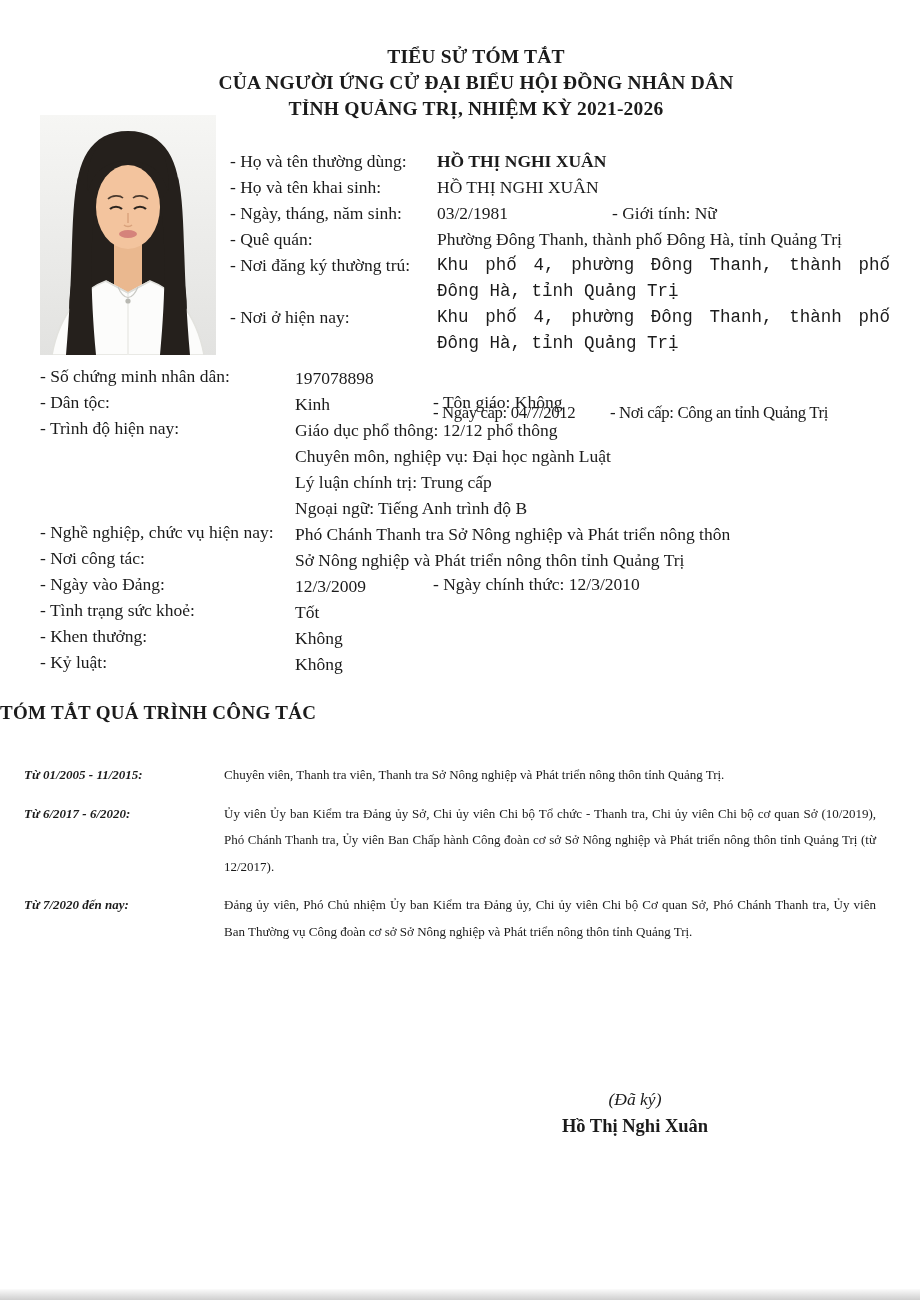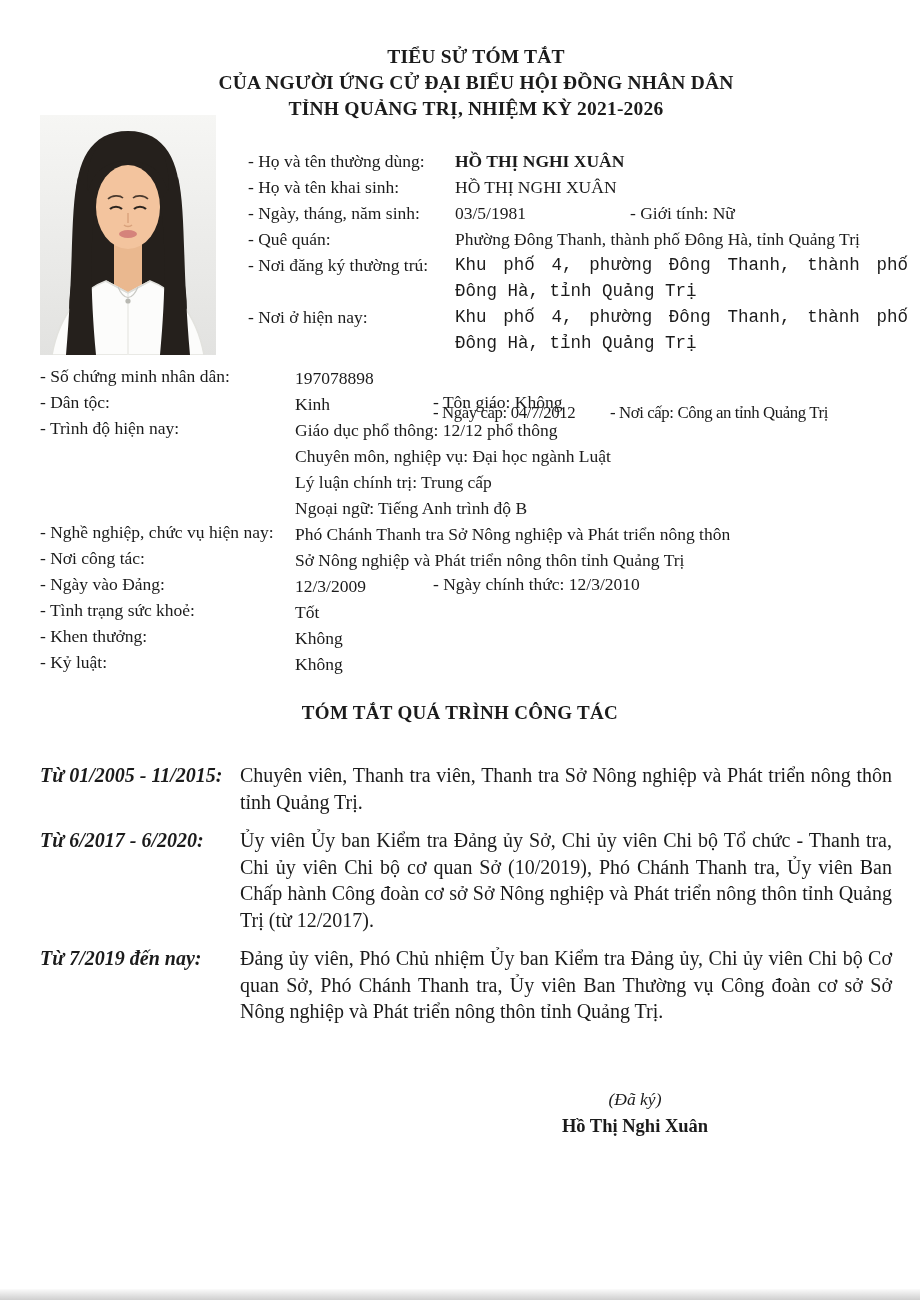--- a/index.html
+++ b/index.html
@@ -17,21 +17,21 @@
     text-align:center;font-weight:bold;font-size:19.5px;line-height:26px;
     letter-spacing:.2px;
     margin-left:16px;
   }
   
   .photo{
     position:absolute;left:40px;top:115px;width:176px;height:240px;
   }
   
   .tinfo{
-    position:absolute;left:248px;top:148px;width:660px;
+    position:absolute;left:230px;top:148px;width:660px;
     font-size:17.5px;line-height:26px;
   }
   .trow{display:flex;}
   .tlabel{flex:0 0 207px;}
   .tvalue{flex:1;}
   .tvalue.just{text-align:justify;font-family:Liberation Mono, monospace;}
   .bold{font-weight:bold;}
   .rel{position:relative;}
   .gender{position:absolute;left:175px;top:0;}
   
@@ -41,27 +41,27 @@
   }
   .lrow{position:relative;height:26px;}
   .l-label{position:absolute;left:0;top:0;white-space:nowrap;}
   .l-value{position:absolute;left:255px;top:2px;white-space:nowrap;}
   .l-mid{position:absolute;left:393px;top:0;white-space:nowrap;}
   .l-right{position:absolute;left:570px;top:0;white-space:nowrap;}
   .cond{letter-spacing:-0.4px;font-size:16.8px;margin-top:37px;}
   
   .section-heading{
     position:absolute;top:700px;left:0;width:920px;
-    text-align:center;font-weight:bold;font-size:19px;line-height:26px;
+    text-align:left;font-weight:bold;font-size:19px;line-height:26px;
     letter-spacing:.3px;
   }
   
   .career{
-    position:absolute;left:40px;top:762px;width:852px;
-    font-size:20px;line-height:26.5px;
+    position:absolute;left:24px;top:762px;width:852px;
+    font-size:13px;line-height:26.5px;
   }
   .crow{display:flex;margin-bottom:12px;}
   .cperiod{flex:0 0 200px;font-weight:bold;font-style:italic;}
   .cdetail{flex:1;text-align:justify;}
   
   .signature{
     position:absolute;left:380px;top:1086px;width:510px;
     text-align:center;font-size:17.5px;line-height:27px;
   }
   .sig-date,.sig-note{font-style:italic;}
@@ -125,21 +125,21 @@
       <span class="tlabel">- Họ và tên thường dùng:</span>
       <span class="tvalue bold">HỒ THỊ NGHI XUÂN</span>
     </div>
     <div class="trow">
       <span class="tlabel">- Họ và tên khai sinh:</span>
       <span class="tvalue">HỒ THỊ NGHI XUÂN</span>
     </div>
     <div class="trow">
       <span class="tlabel">- Ngày, tháng, năm sinh:</span>
       <span class="tvalue rel">
-        <span>03/5/1981</span>
+        <span>03/2/1981</span>
         <span class="gender">- Giới tính: Nữ</span>
       </span>
     </div>
     <div class="trow">
       <span class="tlabel">- Quê quán:</span>
       <span class="tvalue">Phường Đông Thanh, thành phố Đông Hà, tỉnh Quảng Trị</span>
     </div>
     <div class="trow">
       <span class="tlabel">- Nơi đăng ký thường trú:</span>
       <span class="tvalue just">Khu phố 4, phường Đông Thanh, thành phố Đông Hà, tỉnh Quảng Trị</span>
@@ -207,21 +207,21 @@
   <div class="career">
     <div class="crow">
       <span class="cperiod">Từ 01/2005 - 11/2015:</span>
       <span class="cdetail">Chuyên viên, Thanh tra viên, Thanh tra Sở Nông nghiệp và Phát triển nông thôn tỉnh Quảng Trị.</span>
     </div>
     <div class="crow">
       <span class="cperiod">Từ 6/2017  - 6/2020:</span>
       <span class="cdetail">Ủy viên Ủy ban Kiểm tra Đảng ủy Sở, Chi ủy viên Chi bộ Tổ chức - Thanh tra, Chi ủy viên Chi bộ cơ quan Sở (10/2019), Phó Chánh Thanh tra, Ủy viên Ban Chấp hành Công đoàn cơ sở Sở Nông nghiệp và Phát triển nông thôn tỉnh Quảng Trị (từ 12/2017).</span>
     </div>
     <div class="crow">
-      <span class="cperiod">Từ 7/2019 đến nay:</span>
+      <span class="cperiod">Từ 7/2020 đến nay:</span>
       <span class="cdetail">Đảng ủy viên, Phó Chủ nhiệm Ủy ban Kiểm tra Đảng ủy, Chi ủy viên Chi bộ Cơ quan Sở, Phó Chánh Thanh tra, Ủy viên Ban Thường vụ Công đoàn cơ sở Sở Nông nghiệp và Phát triển nông thôn tỉnh Quảng Trị.</span>
     </div>
   </div>
 
   <div class="signature">
     <div class="sig-note">(Đã ký)</div>
     <div class="sig-name">Hồ Thị Nghi Xuân</div>
   </div>
 
   <div class="scan-edge"></div>

